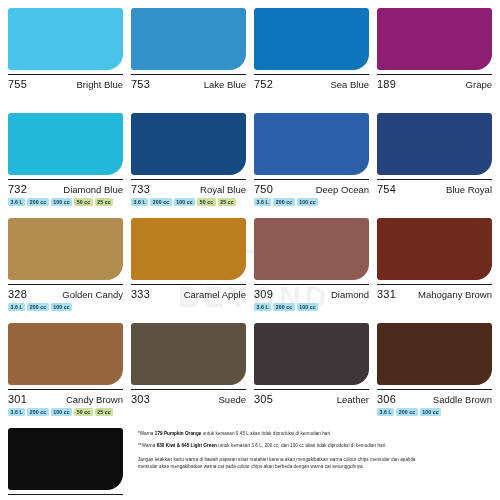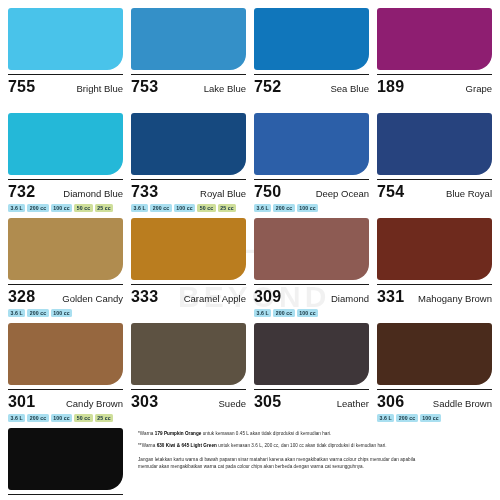--- a/index.html
+++ b/index.html
@@ -66,22 +66,22 @@
 
   .labelrow{
     display:flex;
     align-items:baseline;
     justify-content:space-between;
     border-top:1px solid #1a1a1a;
     margin-top:4px;
     padding-top:3px;
   }
   .code{
-    font-size:16px;
-    font-weight:bold;
+    font-size:11px;
+    font-weight:normal;
     color:#111111;
     letter-spacing:0.2px;
   }
   .cname{
     font-size:9.5px;
     color:#1a1a1a;
     text-align:center;
   }
 
   .badges{

